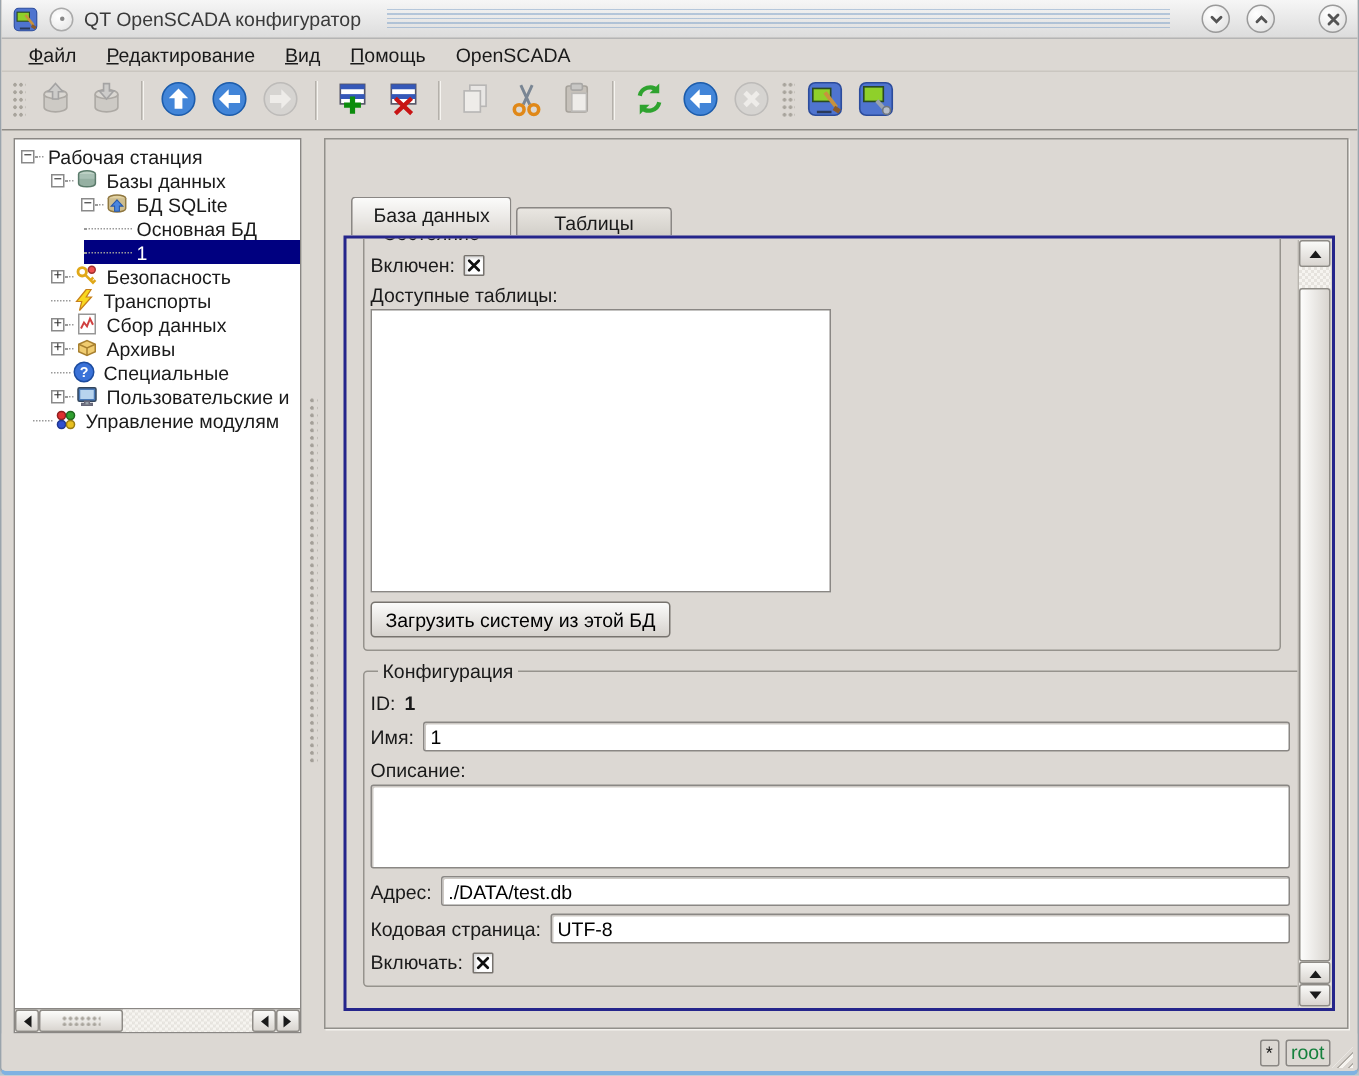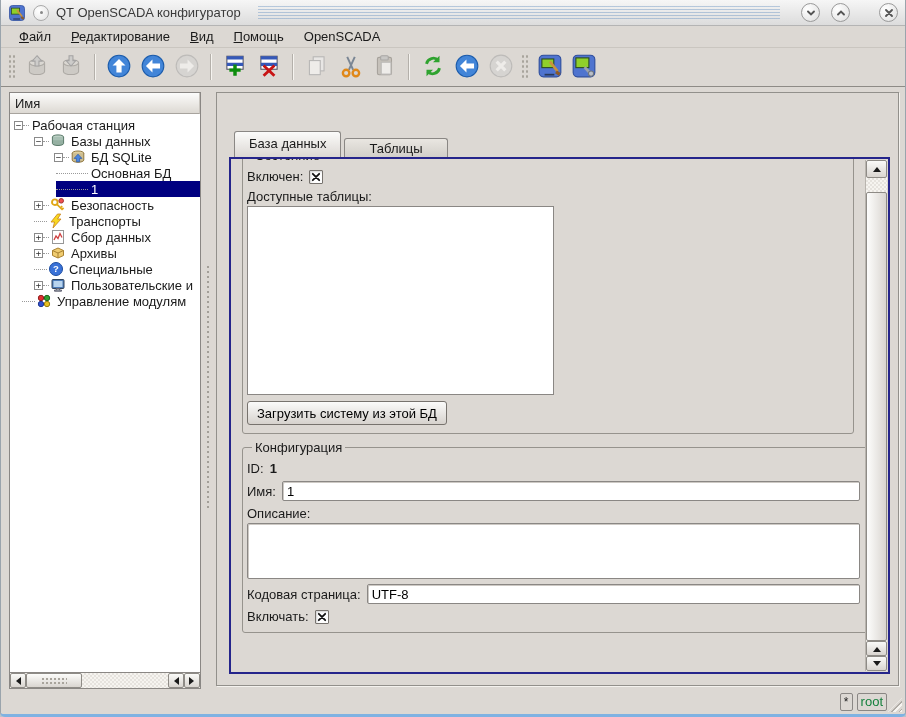--- a/index.html
+++ b/index.html
@@ -285,21 +285,20 @@
         <span><svg viewBox="0 0 24 24">
             <rect x="2" y="2" width="20" height="20" rx="4" fill="#4f74cf" stroke="#2c4c9c"></rect>
             <rect x="4.5" y="4.5" width="12" height="9" fill="#8fd02a" stroke="#2a4a22"></rect>
             <path d="M12.5 13l5 5.5" stroke="#9aa2ae" stroke-width="2.6"></path>
             <circle cx="18.5" cy="19" r="2.4" fill="#b8bec8" stroke="#70767e"></circle>
           </svg></span>
       </div>
     </div>
 
   <div class="dock">
-    <div class="tree-header">Имя</div>
     <div class="tree" id="tree">
         <div class="tree-row" style="padding-left: 4px;">
           <span class="expander">−</span>
           <span class="sel-wrap">
             <span class="connector" style="width: 6px;"></span>
             <span class="tree-label">Рабочая станция</span>
           </span>
         </div>
         <div class="tree-row" style="padding-left: 24px;">
           <span class="expander">−</span>
@@ -486,20 +485,24 @@
           </div>
           <div class="frow">
             <span class="flabel">Имя:</span>
             <input class="tinput" value="1" style="">
           </div>
           <div class="frow" style="margin-bottom:2px;">
             <span class="flabel">Описание:</span>
           </div>
           <textarea class="tarea" style=""></textarea>
           <div class="frow">
+            <span class="flabel">Адрес:</span>
+            <input class="tinput" value="./DATA/test.db" style="">
+          </div>
+          <div class="frow">
             <span class="flabel">Кодовая страница:</span>
             <input class="tinput" value="UTF-8" style="">
           </div>
           <div class="frow" style="margin-bottom:0;">
             <span class="flabel">Включать:</span>
             <span class="cb" id="cb-enable">
                 <svg viewBox="0 0 10 10">
                   <path d="M1.8 1.8l6.4 6.4M8.2 1.8L1.8 8.2" stroke="#101010" stroke-width="1.8" stroke-linecap="round"></path>
                 </svg>
               </span>

